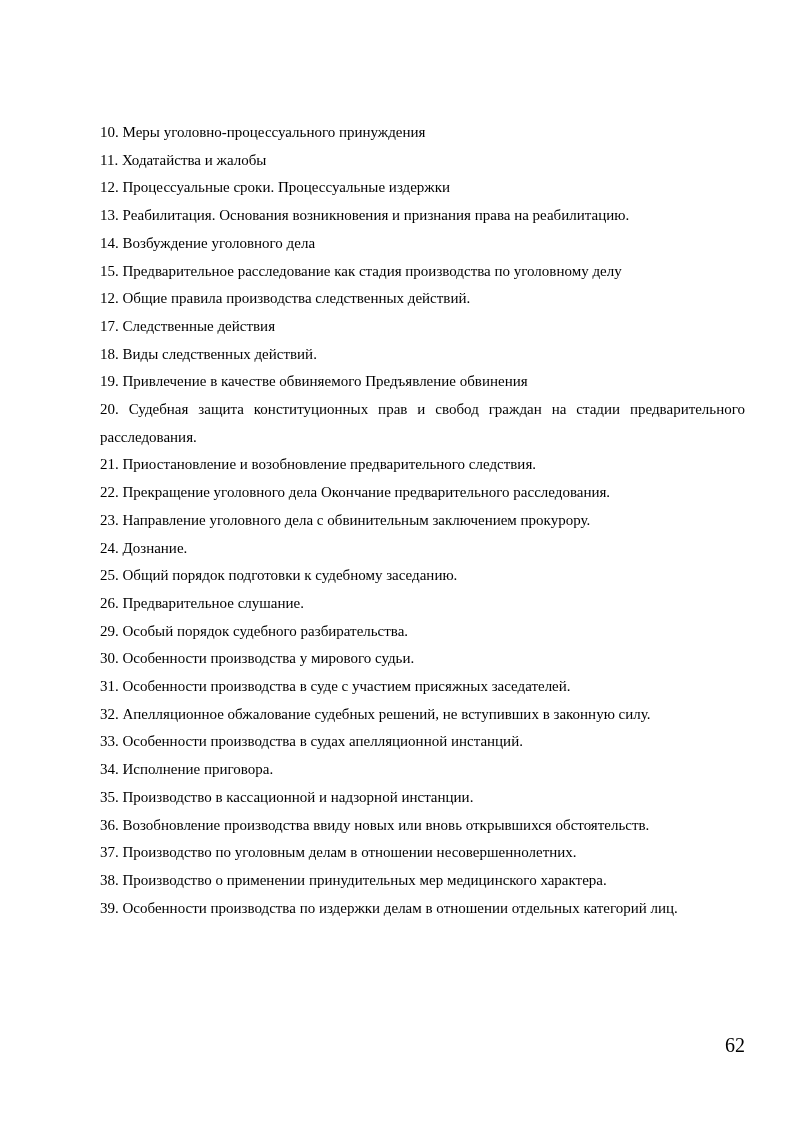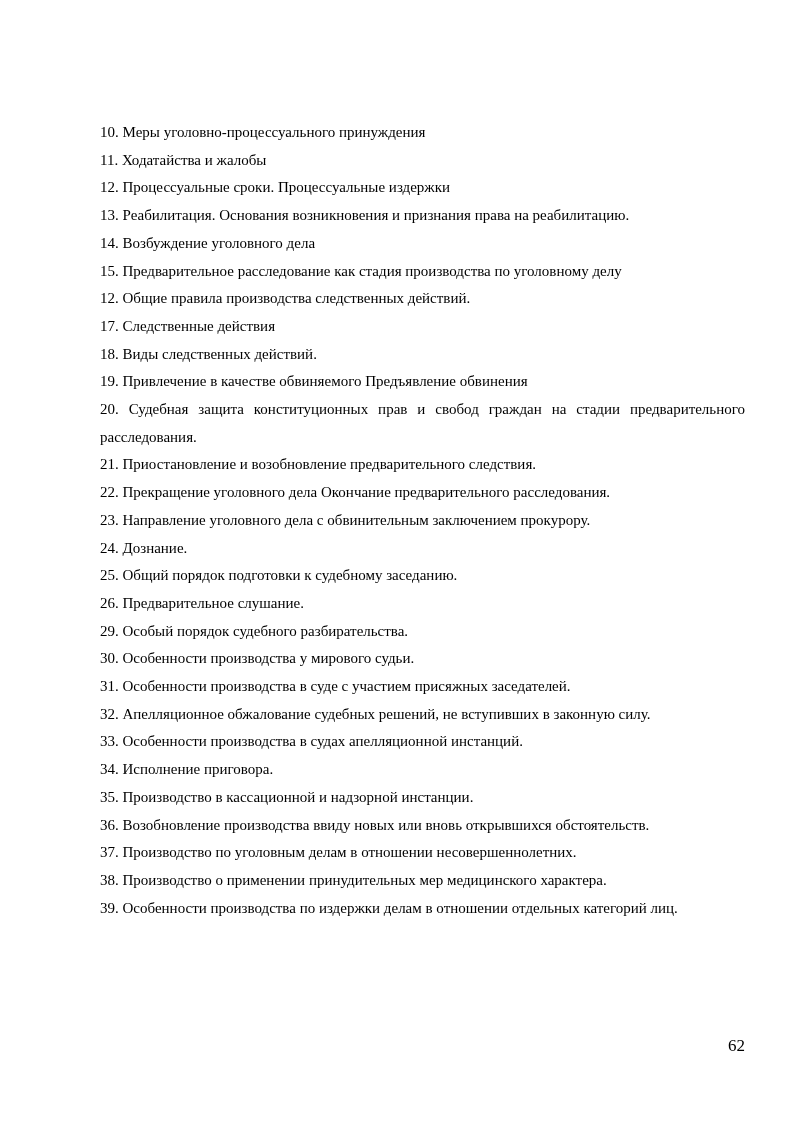--- a/index.html
+++ b/index.html
@@ -27,21 +27,21 @@
     padding: 0;
     font-size: 15px;
     line-height: 27.7px;
     text-align: justify;
     hyphens: none;
   }
   .page-number {
     position: absolute;
     right: 49px;
     top: 1032px;
-    font-size: 17px;
+    font-size: 20px;
     line-height: 27.7px;
     text-align: right;
   }
 </style>
 </head>
 <body>
 
 <div class="page">
   <div class="content" id="topic-list">
       <p class="item"><span>10.</span> <span>Меры уголовно-процессуального принуждения</span></p>

